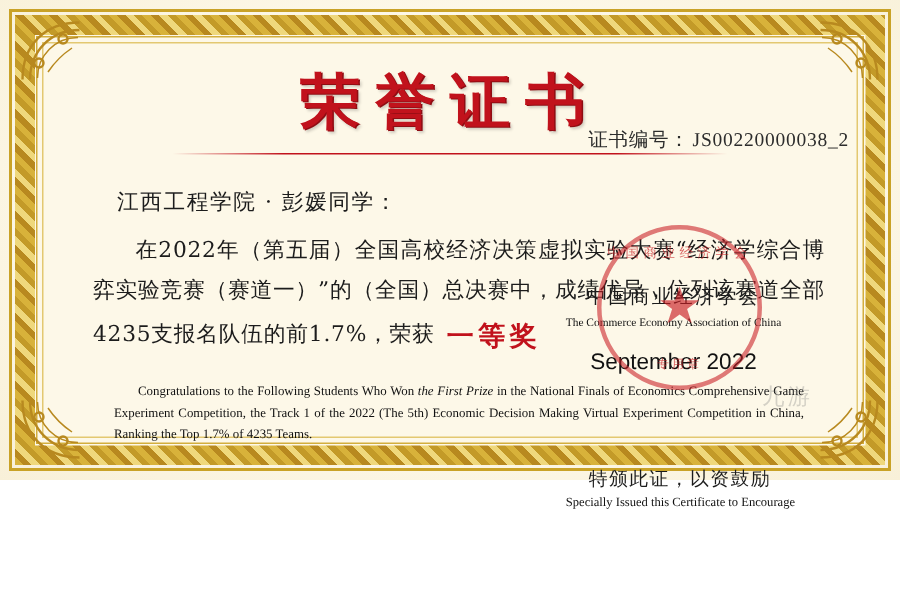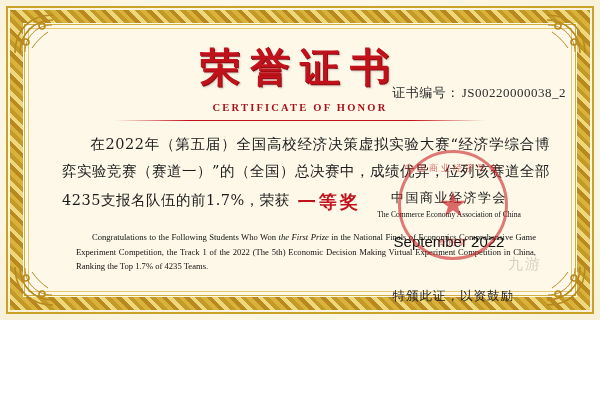--- a/index.html
+++ b/index.html
@@ -302,37 +302,38 @@
       <circle cx="14" cy="30" r="3"></circle>
       <circle cx="30" cy="14" r="3"></circle>
       <path d="M20 36 C24 30 30 24 36 20" stroke-width="1"></path>
     </g>
       </svg>
   </div>
 
   <div class="content">
 
     <div class="title">荣誉证书</div>
-    <div class="subtitle">CERTIFICATE OF HONOR</div>
     <div class="rule"></div>
 
     <div class="cert-no">
       <span class="label">证书编号：</span><span>JS00220000038_2</span>
     </div>
 
+    <div class="recipient">江西工程学院 · 彭媛同学：</div>
 
     <div class="body-cn">
       <span class="indent"></span><span>在2022年（第五届）全国高校经济决策虚拟实验大赛“经济学综合博弈实验竞赛（赛道一）”的（全国）总决赛中，成绩优异，位列该赛道全部4235支报名队伍的前1.7%，荣获</span><span class="prize">一等奖</span>
     </div>
 
     <div class="body-en">
       <span class="indent"></span><span>Congratulations to the Following Students Who Won </span><span class="em">the First Prize</span><span> in the National Finals of Economics Comprehensive Game Experiment Competition, the Track 1 of the 2022 (The 5th) Economic Decision Making Virtual Experiment Competition in China, Ranking the Top 1.7% of 4235 Teams.</span>
     </div>
 
     <div class="encourage-cn">特颁此证，以资鼓励</div>
+    <div class="encourage-en">Specially Issued this Certificate to Encourage</div>
 
 
     <div class="issuer-block">
       <div class="issuer-cn">中国商业经济学会</div>
       <div class="issuer-en">The Commerce Economy Association of China</div>
       <div class="issue-date">September 2022</div>
     </div>
 
     <div class="seal">
       <div class="seal-top">中国商业经济学会</div>

